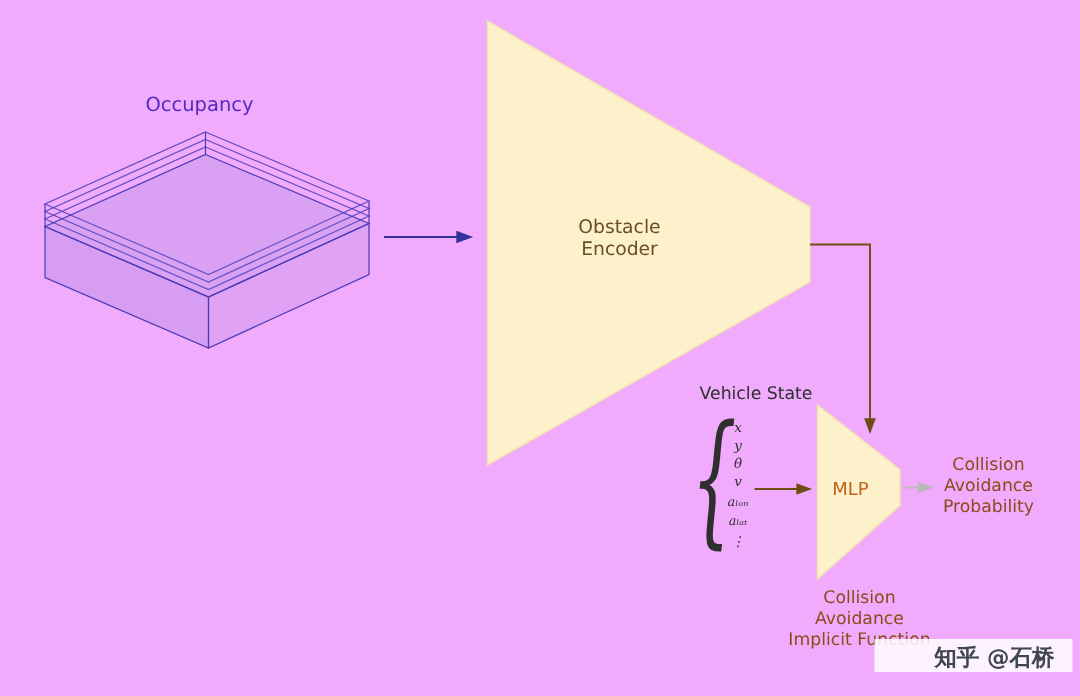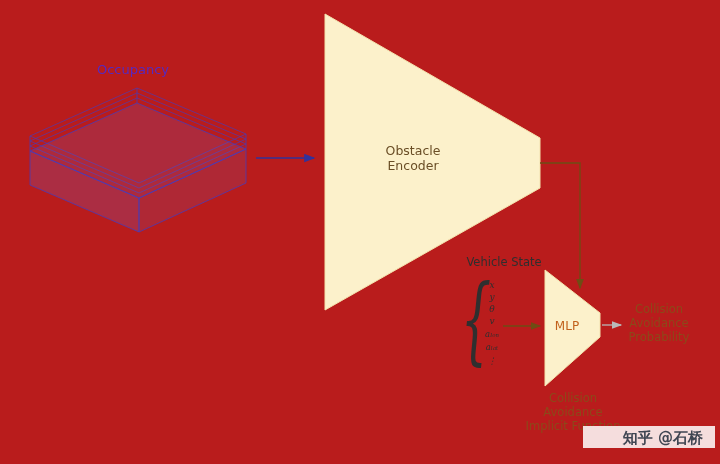--- a/index.html
+++ b/index.html
@@ -1,20 +1,20 @@
 <!DOCTYPE html>
 <html><head>
 <meta charset="utf-8">
 <style>
   html, body { margin: 0; padding: 0; background: #ffffff; }
   .stage {
     position: relative;
     width: 720px;
     height: 464px;
-    background: #b91c1c;
+    background: #f0abfc;
     overflow: hidden;
     font-family: "DejaVu Sans", sans-serif;
   }
   svg text { user-select: none; }
   .label { font-family: "DejaVu Sans", sans-serif; }
   .math  { font-family: "DejaVu Serif", serif; font-style: italic; }
   .wm    { font-family: "DejaVu Sans", sans-serif; font-weight: bold; }
 </style>
 </head>
 <body>

